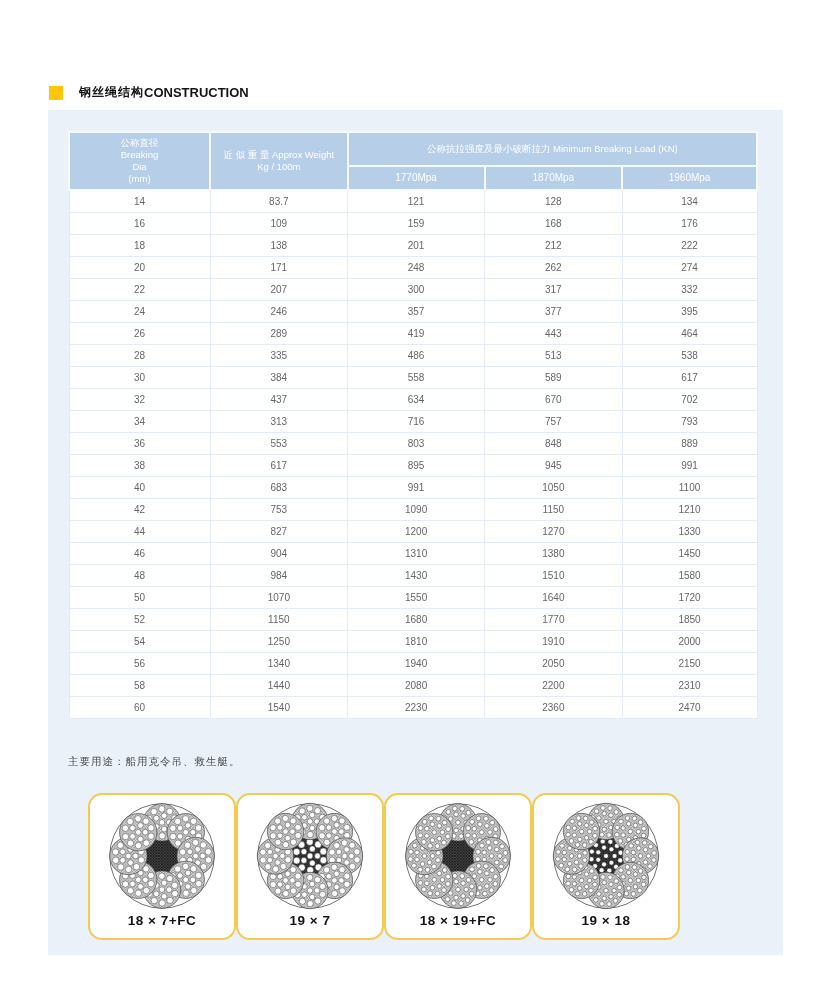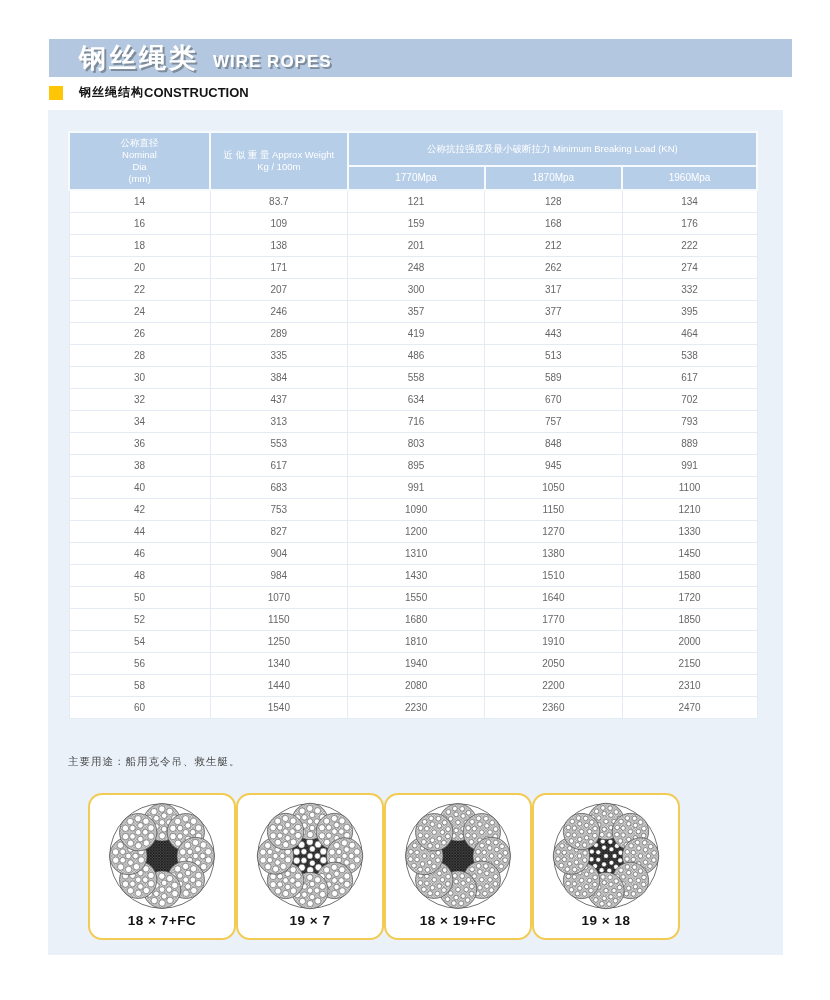--- a/index.html
+++ b/index.html
@@ -55,24 +55,20 @@
     </pattern>
     <pattern id="hatchB" width="3" height="3" patternUnits="userSpaceOnUse">
       <rect width="3" height="3" fill="#4a4a4a"></rect>
       <path d="M0 0L3 3M3 0L0 3" stroke="#141414" stroke-width="0.8"></path>
     </pattern>
   </defs>
 </svg>
 
 <div class="page">
 
-  <div class="title-bar">
-    <span class="title-cn">钢丝绳类</span>
-    <span class="title-en">WIRE ROPES</span>
-  </div>
 
   <div class="section">
     <span class="sq"></span>
     <span class="section-cn">钢丝绳结构</span>
     <span class="section-en">CONSTRUCTION</span>
   </div>
 
   <div class="panel">
 
     <table class="spec">
@@ -80,21 +76,21 @@
           <col style="width:20.5%">
           <col style="width:20%">
           <col style="width:19.9%">
           <col style="width:20%">
           <col style="width:19.6%">
         </colgroup>
       <thead>
         <tr class="r1">
           <th class="merged" rowspan="2">
             <div>公称直径</div>
-            <div>Nominal</div>
+            <div>Breaking</div>
             <div>Dia</div>
             <div>(mm)</div>
           </th>
           <th class="merged" rowspan="2">
             <div>近 似 重 量 Approx Weight</div>
             <div>Kg / 100m</div>
           </th>
           <th class="group" colspan="3">公称抗拉强度及最小破断拉力 Minimum Breaking Load (KN)</th>
         </tr>
         <tr class="r2">

